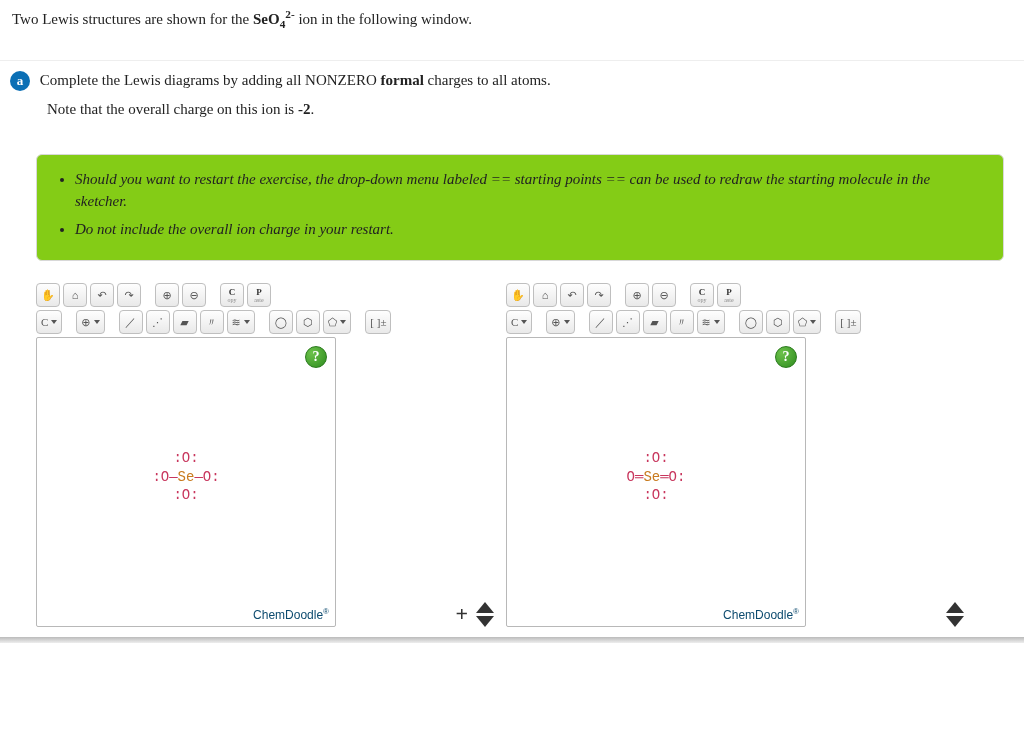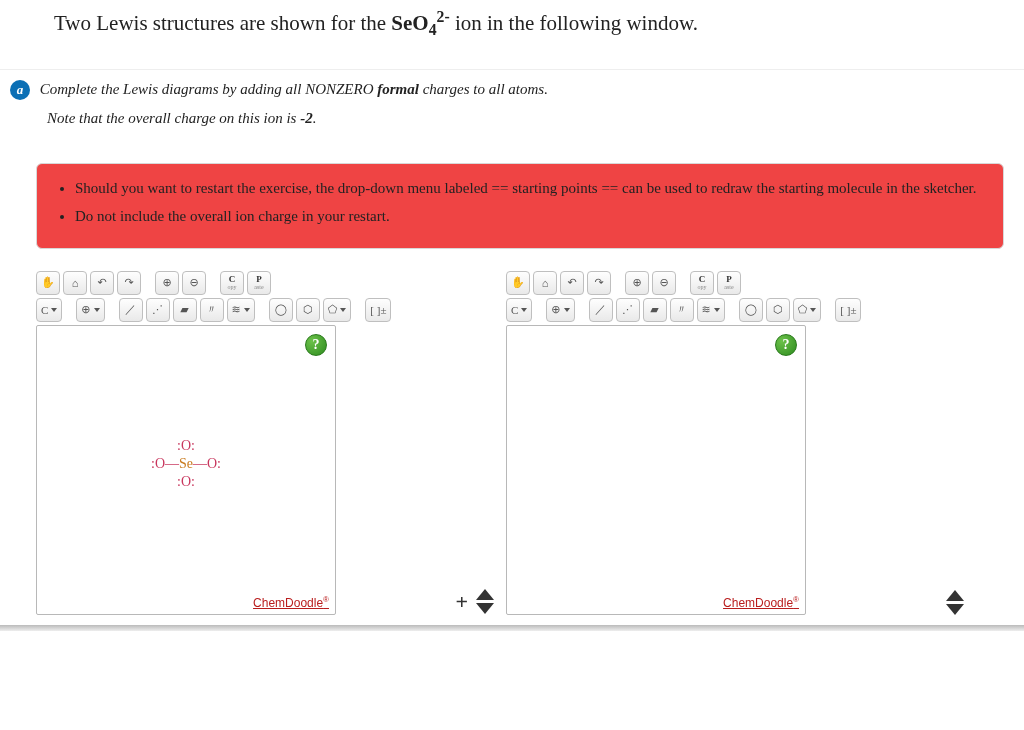--- a/index.html
+++ b/index.html
@@ -12,46 +12,47 @@
   }
   .page {
     background: #fff;
     min-height: 730px;
     position: relative;
   }
   .intro {
     padding: 8px 12px 30px 12px;
     border-bottom: 1px solid #eee;
   }
-  .intro-text { font-size: 21px; margin-left: 42px; }
+  .intro-text { font-size: 15px; }
   .formula { font-family: Georgia, serif; }
   sub { font-size: 0.75em; }
   sup { font-size: 0.75em; }
   .part-badge {
     display: inline-flex;
     align-items: center;
     justify-content: center;
     width: 20px; height: 20px;
     border-radius: 50%;
     background: #0b6fb5;
     color: #fff;
     font-weight: bold;
     font-size: 13px;
     margin-right: 6px;
   }
   .part-a {
     padding: 10px 14px 6px 10px;
   }
-  .part-a-line { margin-bottom: 10px; font-style: italic; }
+  .part-a-line { margin-bottom: 10px; }
   .note-box {
     margin: 20px 20px 18px 36px;
     border: 1px solid #d8d8d8;
     border-radius: 6px;
     padding: 14px 18px;
-    background: #ef4444;
+    background: #84cc16;
+    font-style: italic;
   }
   ul.hints { margin: 0; padding-left: 20px; }
   ul.hints li { margin-bottom: 6px; line-height: 1.45; }
   .sketchers {
     display: flex;
     gap: 30px;
     padding: 4px 10px 10px 36px;
   }
   .sketcher-wrap { width: 400px; position: relative; }
   .toolbar {
@@ -102,35 +103,34 @@
     font-weight:bold;
     font-size:14px;
     display:flex;align-items:center;justify-content:center;
     border:1px solid #2a7a1c;
     cursor:pointer;
   }
   .mol {
     position:absolute;
     left:50%; top:48%;
     transform:translate(-50%,-50%);
-    font-family: Liberation Serif, serif;
+    font-family: Liberation Mono, monospace;
     font-size: 14px;
     text-align:center;
     line-height:1.3;
     white-space:pre;
   }
   .mol .se{color:#c97b1f;}
   .mol .o{color:#c8365d;}
   .chemdoodle {
     position:absolute;
     bottom:4px; right:6px;
-    color:#b91c1c;
+    color:#0c4a6e;
     font-size:12px;
     font-family: Arial, sans-serif;
-    text-decoration: underline;
   }
   .chemdoodle sup{font-size:8px;}
   .side-controls{
     position:absolute;
     right:-58px;
     bottom:0;
     display:flex;
     align-items:center;
     gap:8px;
   }
@@ -298,20 +298,23 @@
         <span class="tbtn">⬡</span>
         <span class="tbtn">
             <span>⬠</span>
             <span class="caret"></span>
           </span>
         <span class="tbtn sep"></span>
         <span class="tbtn">[ ]±</span>
       </div>
       <div class="canvas">
         <div class="help-btn">?</div>
+        <div class="mol"><span class="o">      :O:      </span>
+<span class="o">O═</span><span class="se">Se</span><span class="o">═O:</span>
+<span class="o">      :O:      </span></div>
         <div class="chemdoodle"><span>ChemDoodle</span><sup>®</sup></div>
       </div>
       <div class="side-controls">
         <span class="arrows">
           <span class="up"></span>
           <span class="dn"></span>
         </span>
       </div>
     </div>
 

